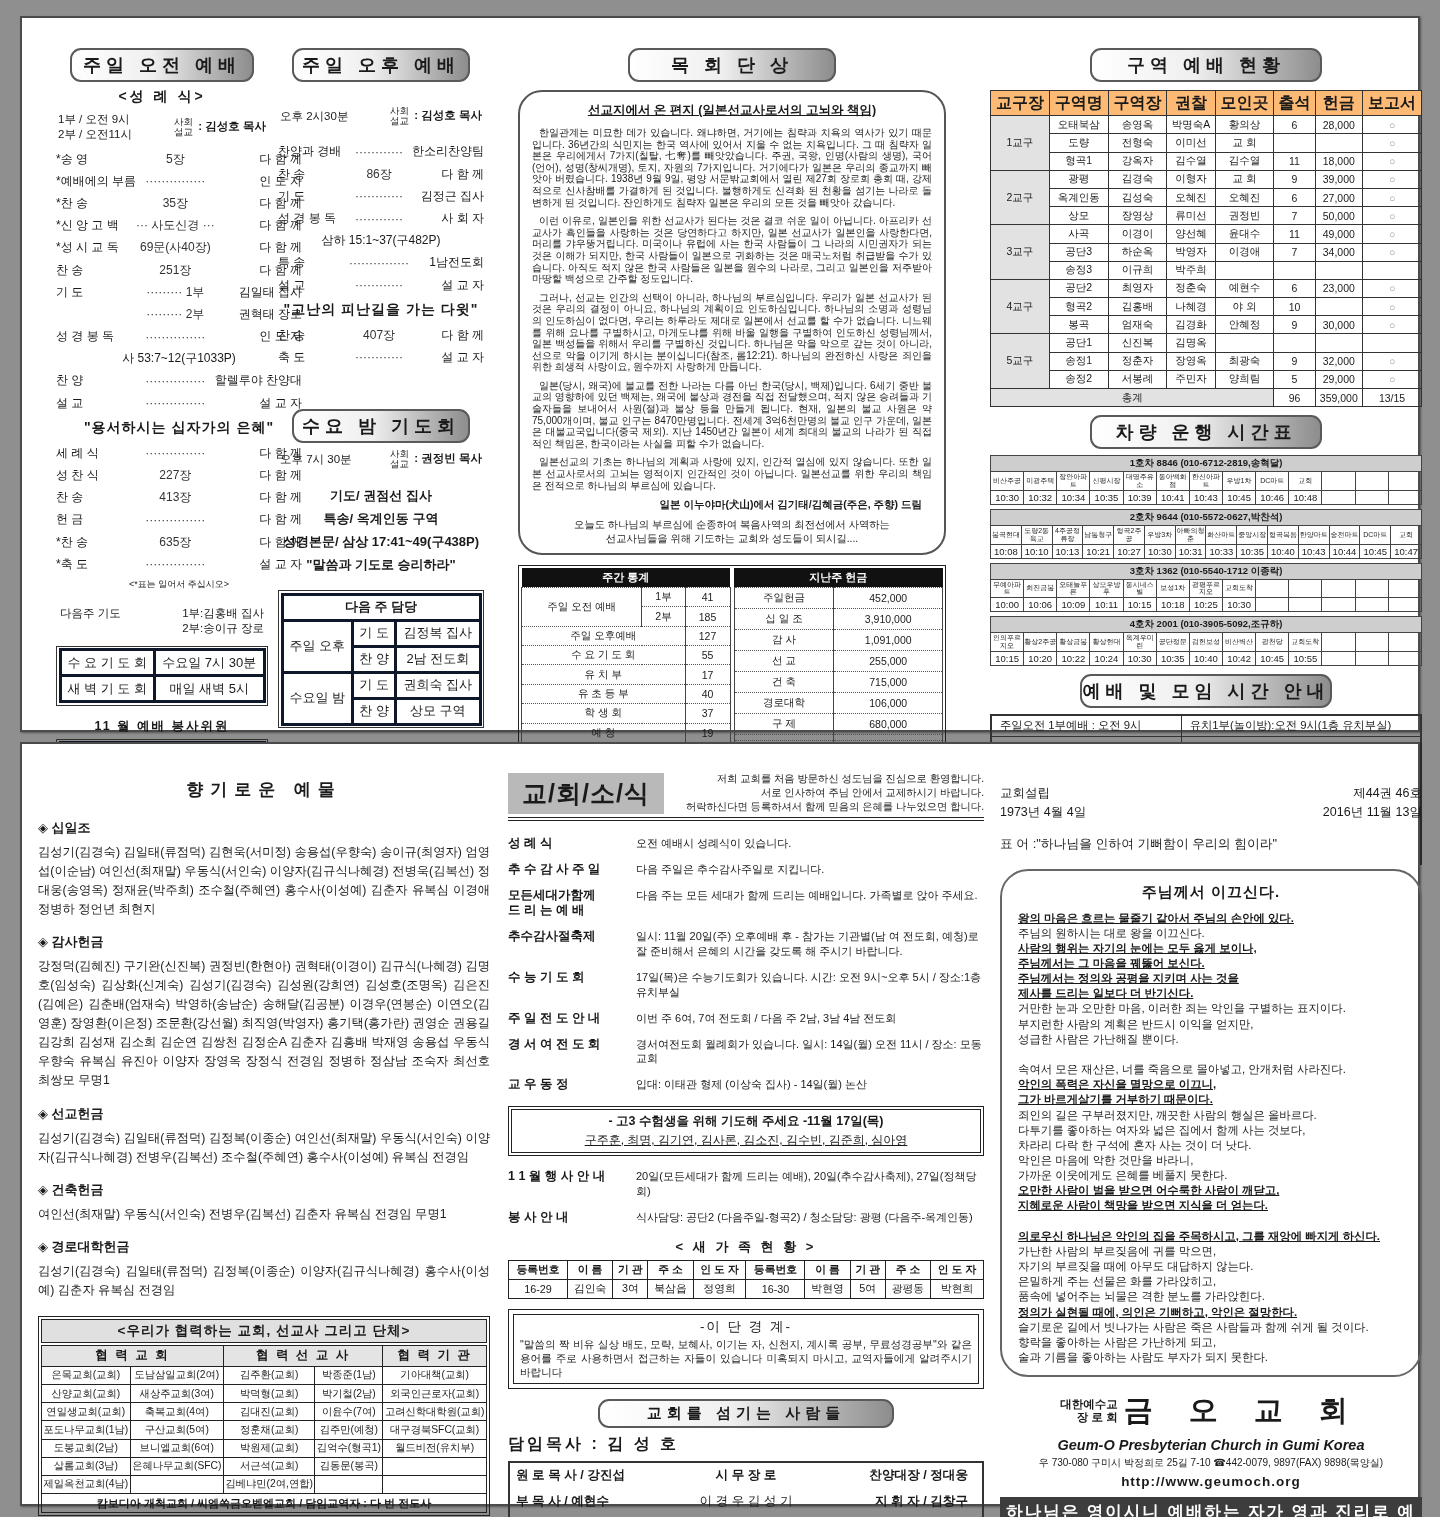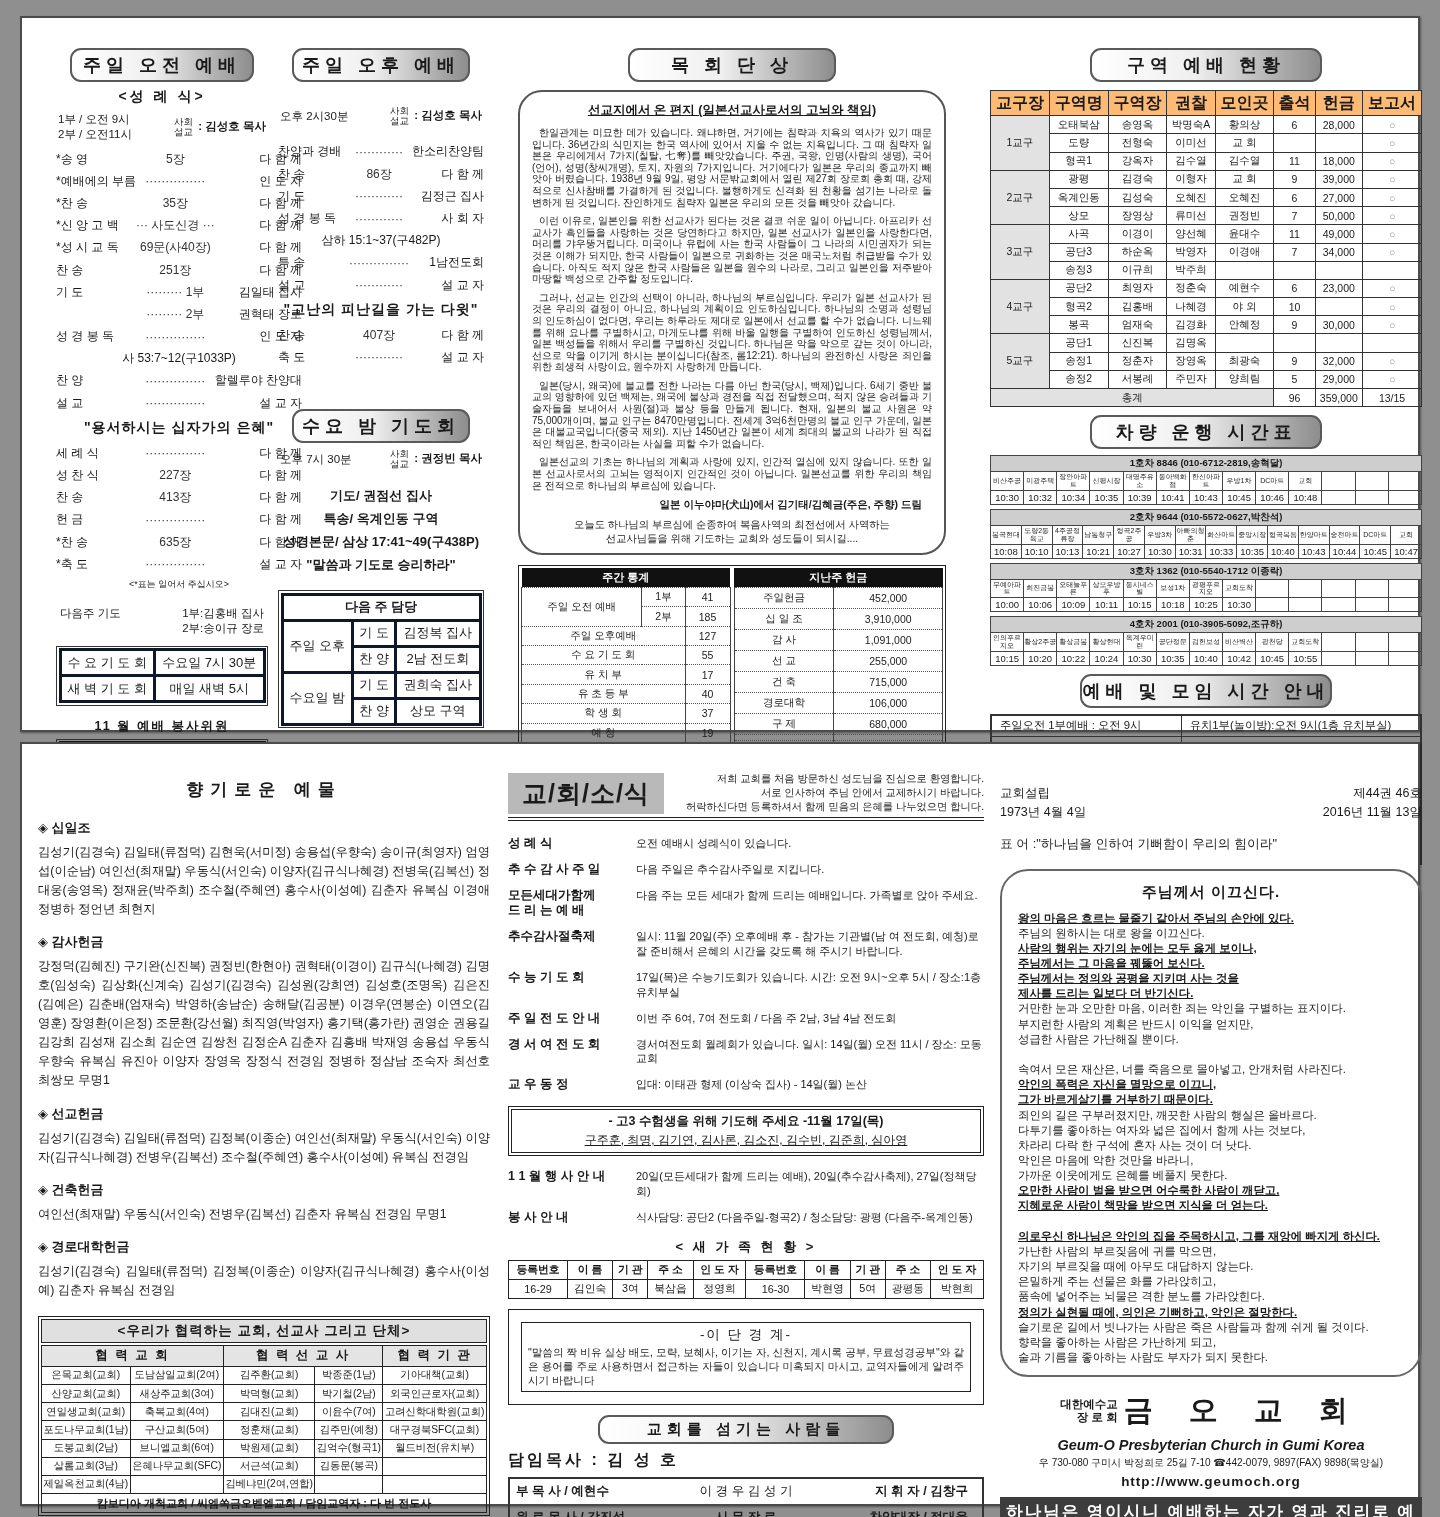--- a/index.html
+++ b/index.html
@@ -68,21 +68,21 @@
   .news td{vertical-align:top;padding:5.5px 0;}
   .news td:nth-child(1){width:122px;font-weight:bold;font-size:12.5px;white-space:pre-line;line-height:1.2;}
   .news td:nth-child(2){font-size:11px;line-height:1.35;padding-left:6px;white-space:pre-line;}
   .exambox{border:1px solid #222;padding:2px;margin:8px 0;}
   .exambox .in{border:1px solid #222;text-align:center;padding:3px 2px;}
   .exambox .l1{font-weight:bold;font-size:12.5px;}
   .exambox .l2{font-size:12px;text-decoration:underline;margin-top:2px;}
   .nf-title{text-align:center;font-weight:bold;font-size:13px;letter-spacing:3px;margin:8px 0 4px;}
   .nf td,.nf th{border:1px solid #222;font-size:10.8px;text-align:center;padding:2px 1px;white-space:nowrap;}
   .nf th{font-weight:bold;}
-  .heresy{border:1px solid #222;padding:12px;margin:10px 0;}
+  .heresy{border:1px solid #222;padding:4px;margin:10px 0;}
   .heresy .in{border:1px solid #222;padding:3px 6px;}
   .heresy .t{text-align:center;font-size:13.5px;letter-spacing:2px;margin-bottom:2px;}
   .heresy .x{font-size:10.6px;line-height:1.3;text-align:justify;}
   .servants-pill{margin:6px 90px;}
   .pastorline{text-align:left;font-weight:bold;font-size:16px;letter-spacing:3px;margin:2px 0 6px;}
   .sv{width:100%;border:2px solid #333;}
   .sv td{font-size:12.6px;padding:4.5px 6px;white-space:nowrap;}
   .sv td:nth-child(1){width:32%;}.sv td:nth-child(2){width:36%;text-align:center;}
   .sv td:nth-child(3){width:32%;text-align:right;padding-right:14px;}
   .mhinfo{display:flex;justify-content:space-between;font-size:12.5px;line-height:1.5;}
@@ -1011,28 +1011,28 @@
       <div class="in">
         <div class="t">-이 단 경 계-</div>
         <div class="x">"말씀의 짝 비유 실상 배도, 모략, 보혜사, 이기는 자, 신천지, 계시록 공부, 무료성경공부"와 같은 용어를 주로 사용하면서 접근하는 자들이 있습니다 미혹되지 마시고, 교역자들에게 알려주시기 바랍니다</div>
       </div>
     </div>
     <div class="pill servants-pill" style="font-size:15px;">교회를 섬기는 사람들</div>
     <div class="pastorline">담임목사 : 김 성 호</div>
     <table class="sv">
         <tbody>
           <tr>
+            <td class="b">원 로 목 사 / 강진섭</td>
+            <td class="b">시    무    장    로</td>
+            <td class="b">찬양대장   /   정대웅</td>
+          </tr>
+          <tr>
             <td class="b">부   목   사 / 예현수</td>
             <td>이 경 우    김 성 기</td>
             <td class="b">지 휘 자   /   김창구</td>
-          </tr>
-          <tr>
-            <td class="b">원 로 목 사 / 강진섭</td>
-            <td class="b">시    무    장    로</td>
-            <td class="b">찬양대장   /   정대웅</td>
           </tr>
           <tr>
             <td>                  권정빈</td>
             <td>권 혁 태    송 이 규</td>
             <td class="b">반 주 자   /   박미소</td>
           </tr>
         </tbody>
       </table>
 
   </div>

